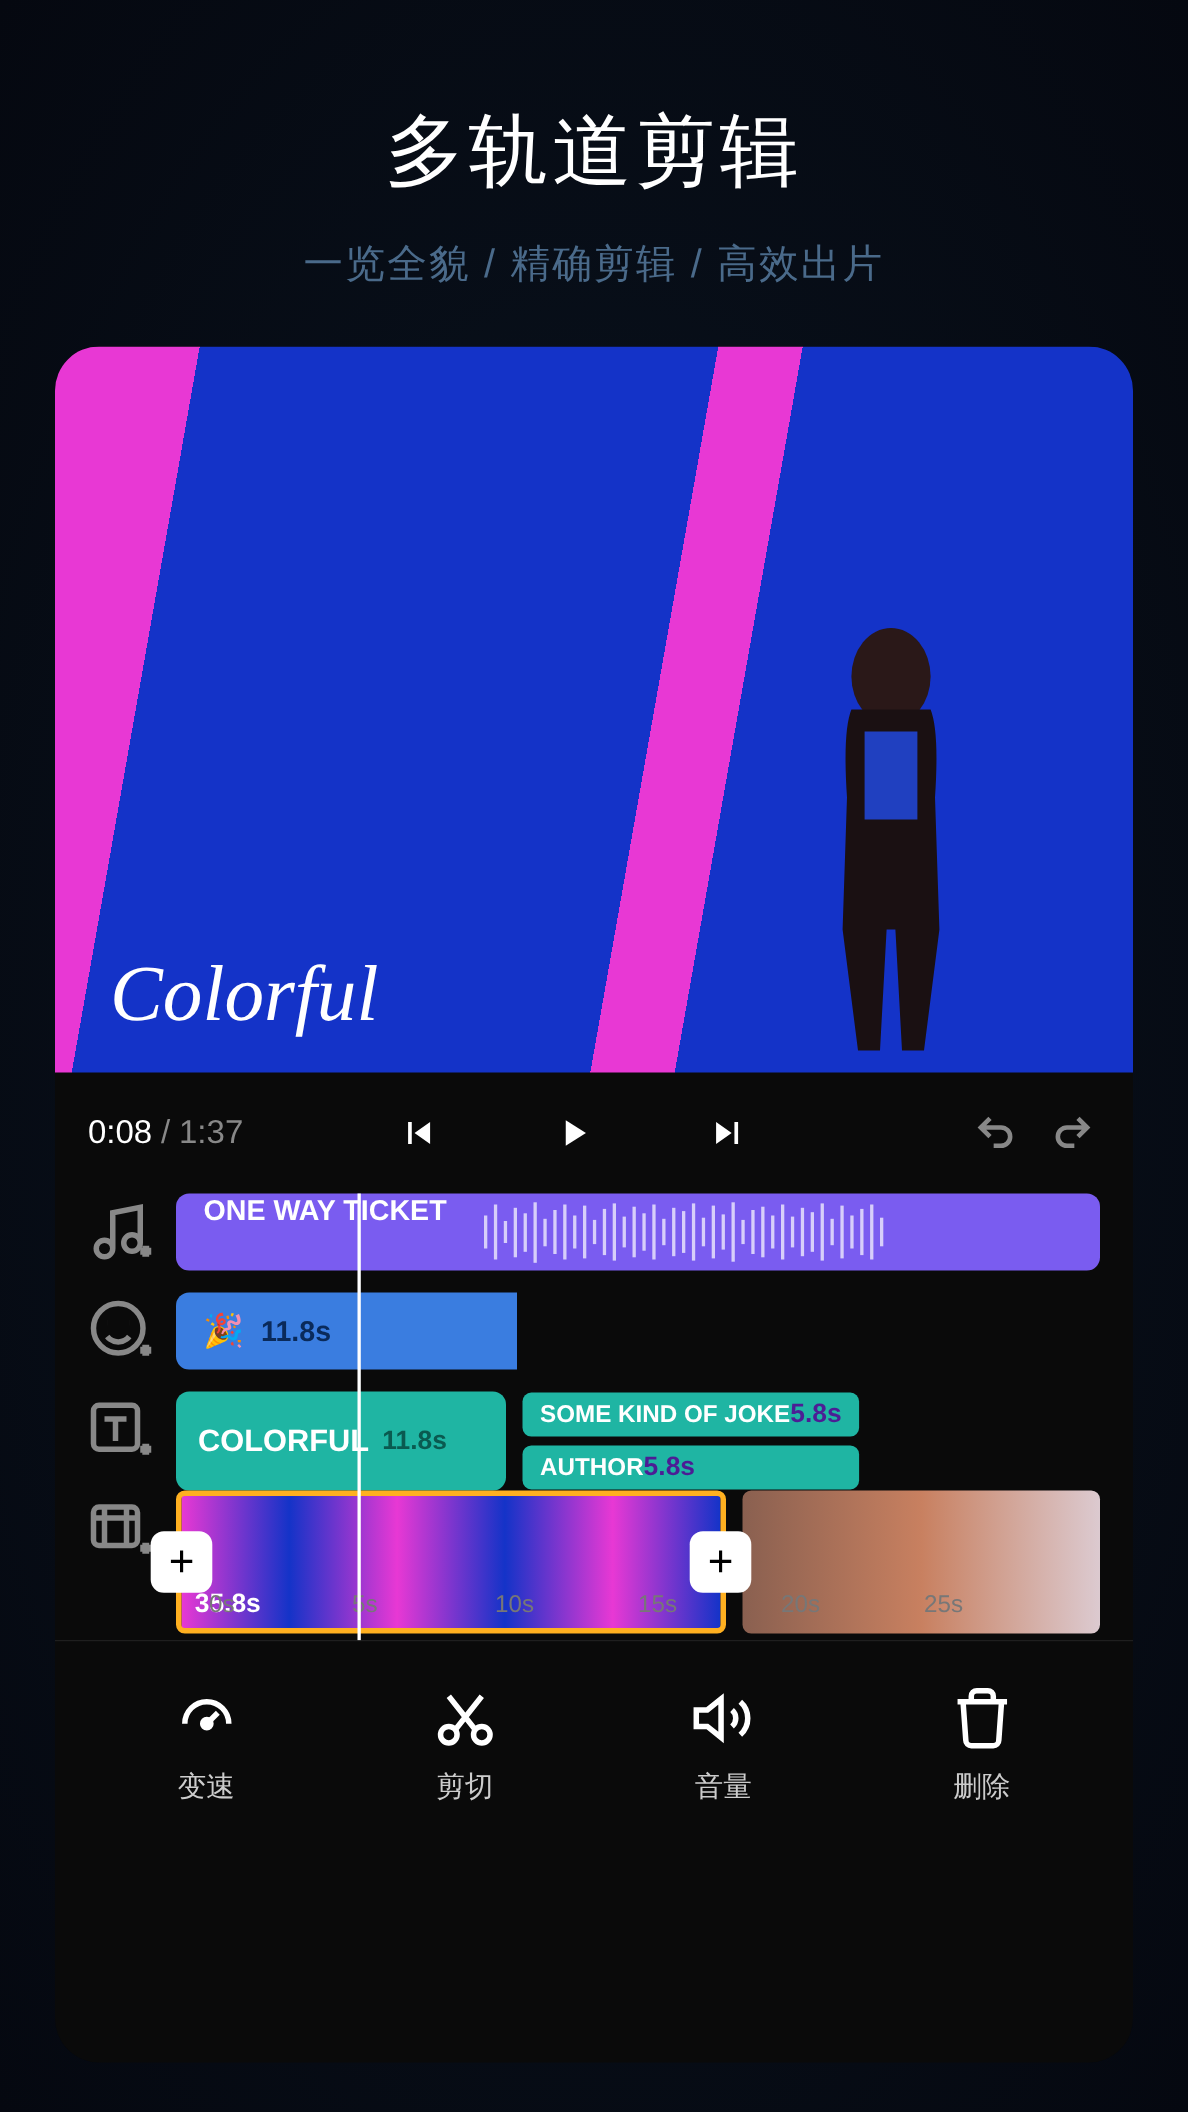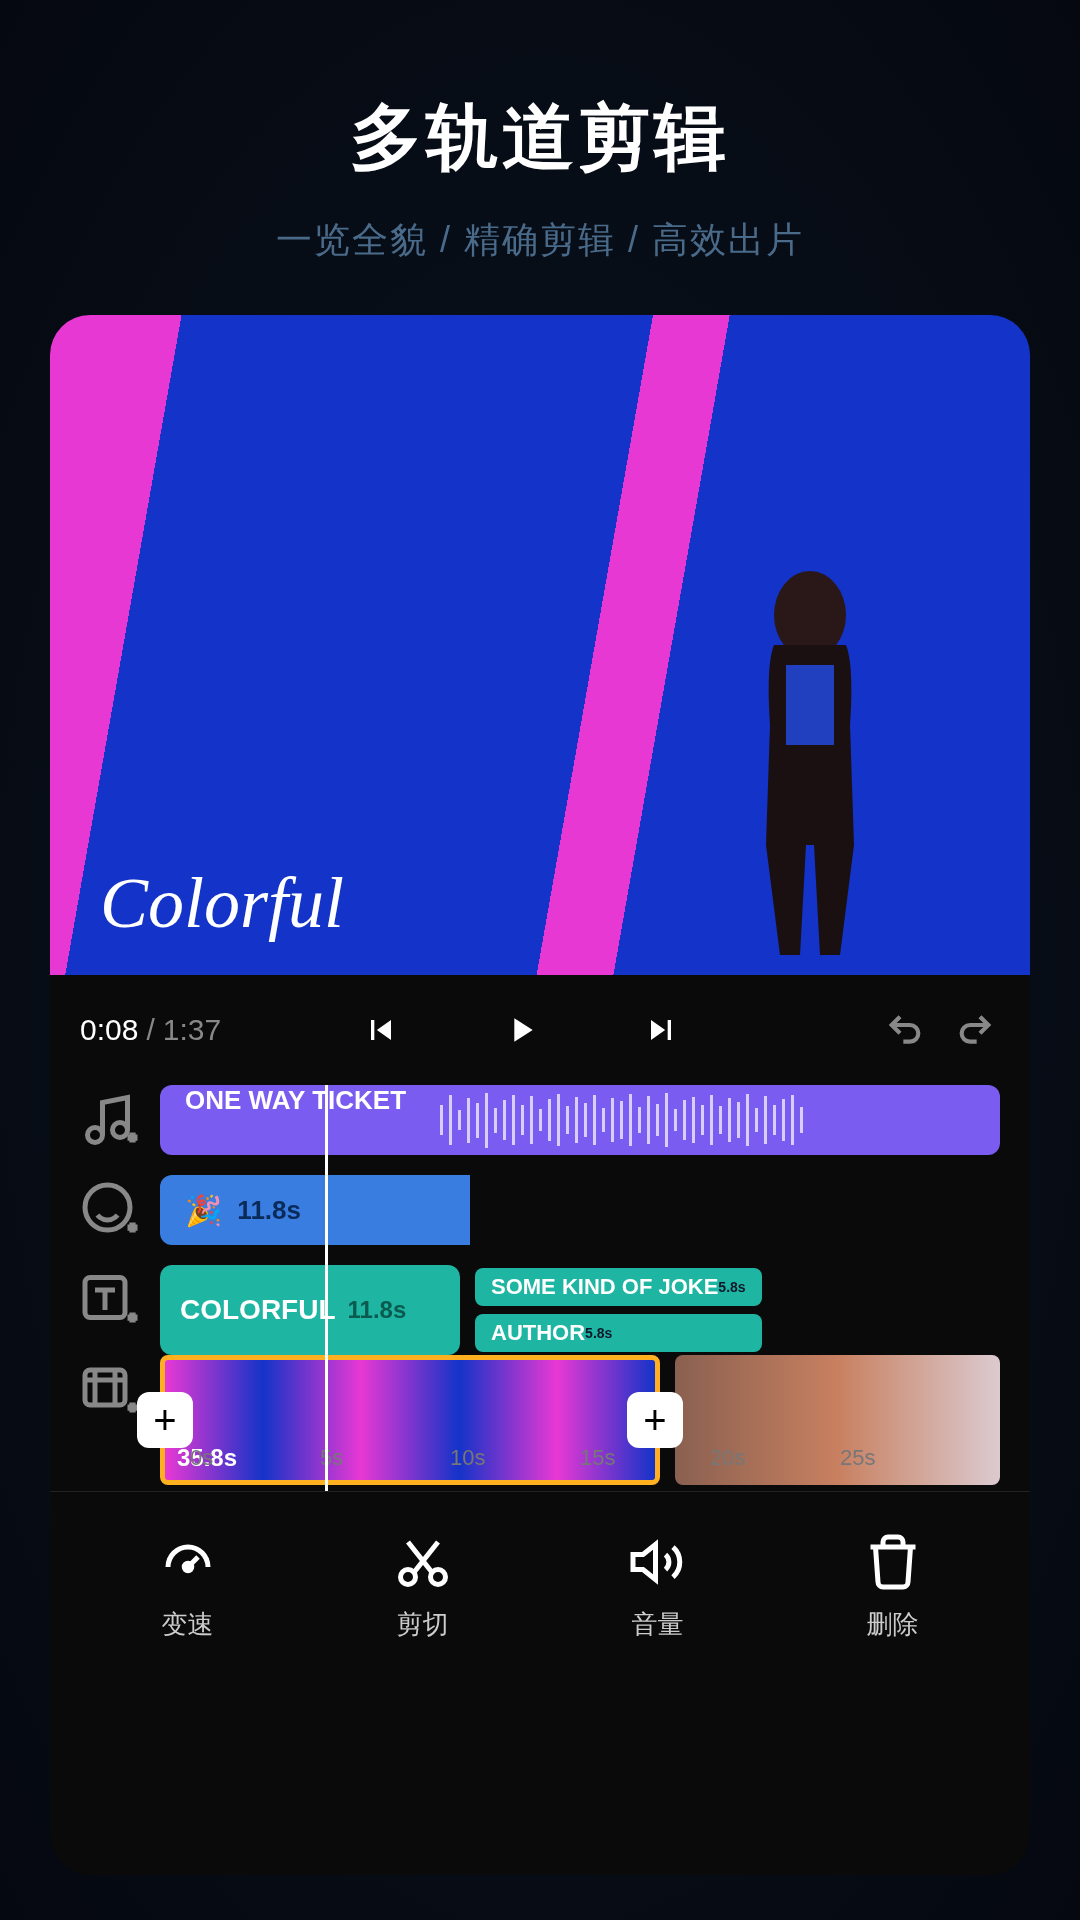--- a/index.html
+++ b/index.html
@@ -6,21 +6,21 @@
 body {
   width: 1080px;
   height: 1920px;
   background: radial-gradient(ellipse at center, #0a1420 0%, #050810 100%);
   font-family: -apple-system, "PingFang SC", "Helvetica Neue", sans-serif;
   color: #fff;
   overflow: hidden;
 }
 .container { padding: 50px; }
 .header { text-align: center; margin-top: 40px; margin-bottom: 50px; }
-.title { font-size: 72px; font-weight: 700; color: #fff; letter-spacing: 4px; }
+.title { font-size: 72px; font-weight: 400; color: #fff; letter-spacing: 4px; }
 .subtitle { margin-top: 30px; font-size: 36px; color: #4a6a8a; letter-spacing: 2px; }
 .editor {
   background: #0a0a0a;
   border-radius: 40px;
   overflow: hidden;
   height: 1560px;
 }
 .preview {
   width: 100%;
   height: 660px;
@@ -114,21 +114,21 @@
 .text-dur { color: #0a5a50; font-size: 24px; font-weight: 600; }
 .text-stack { display: flex; flex-direction: column; gap: 8px; }
 .text-chip {
   background: #1fb5a3;
   border-radius: 8px;
   padding: 6px 16px;
   display: flex;
   align-items: center;
 }
 .chip-label { color: #fff; font-size: 22px; font-weight: 700; }
-.chip-dur { color: #0f172a; font-size: 14px; font-weight: 600; }
+.chip-dur { color: #4c1d95; font-size: 24px; font-weight: 600; }
 
 .video-track-row { margin-top: 10px; }
 .video-track { display: flex; height: 130px; gap: 15px; position: relative; }
 .clip-selected {
   border: 5px solid #ffb020;
   border-radius: 8px;
   width: 500px;
   background: linear-gradient(90deg, #e838d4 0%, #1433c8 20%, #e838d4 40%, #1433c8 60%, #e838d4 80%, #1433c8 100%);
   position: relative;
 }

